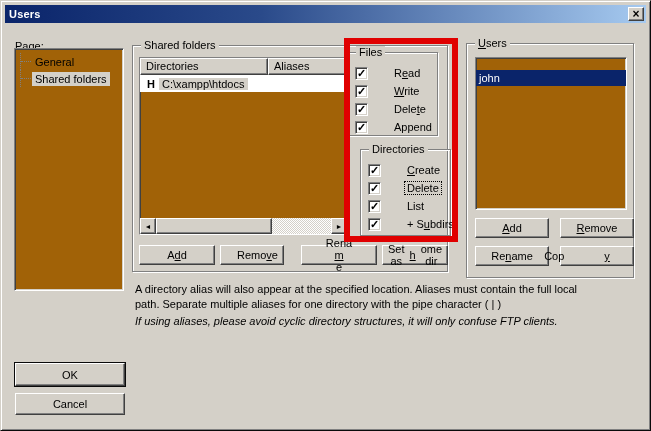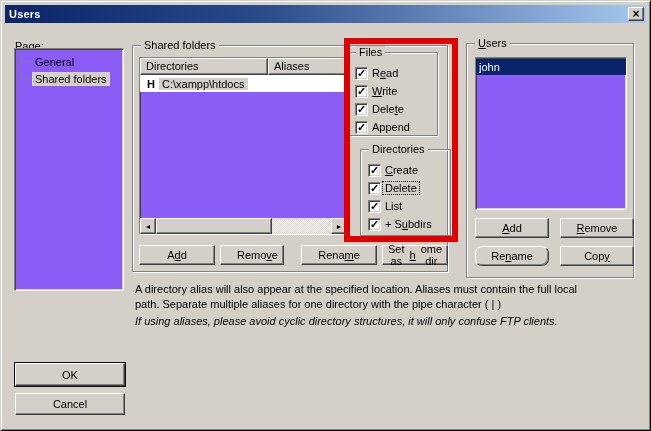--- a/index.html
+++ b/index.html
@@ -12,21 +12,21 @@
   .titlebar { position:absolute; left:4px; top:4px; right:4px; height:18px;
               background:linear-gradient(90deg,#0a246a 0%,#2a4a8a 40%,#a6caf0 100%);
               display:flex; align-items:center; }
   .title { color:#fff; font-weight:bold; padding-left:4px; letter-spacing:0.2px; }
   .close-btn { position:absolute; right:2px; top:2px; width:16px; height:14px;
                background:#d4d0c8; border:1px solid; border-color:#fff #404040 #404040 #fff;
                box-shadow: inset -1px -1px 0 #808080;
                display:flex; align-items:center; justify-content:center;
                font-size:12px; font-weight:bold; line-height:10px; cursor:default; }
 
-  .sunken { background:#8b5cf6; border:1px solid; border-color:#808080 #fff #fff #808080;
+  .sunken { background:#a16207; border:1px solid; border-color:#808080 #fff #fff #808080;
             box-shadow: inset 1px 1px 0 #404040, inset -1px -1px 0 #d4d0c8; }
 
   .btn { position:absolute; background:#d4d0c8; border:1px solid; border-color:#fff #404040 #404040 #fff;
          box-shadow: inset -1px -1px 0 #808080; font-family:"Liberation Sans",sans-serif; font-size:11px;
          display:flex; align-items:center; justify-content:center; cursor:default; }
   .btn.default { box-shadow: inset -1px -1px 0 #808080, 0 0 0 1px #0a0a0a; }
   .acc { text-decoration:underline; }
 
   .group { position:absolute; border:1px solid #808080;
            box-shadow: inset 1px 1px 0 #fff, 1px 1px 0 #fff; }
@@ -62,25 +62,25 @@
             display:flex; align-items:center; justify-content:center; font-size:7px; }
   .sb-thumb { position:absolute; top:0; height:16px; background:#d4d0c8;
               border:1px solid; border-color:#fff #404040 #404040 #fff; box-shadow: inset -1px -1px 0 #808080; }
 
   
   .cb-row { position:absolute; display:flex; align-items:center; height:16px; left:7px; }
   .checkbox { width:13px; height:13px; background:#fff; border:1px solid; border-color:#808080 #fff #fff #808080;
               box-shadow: inset 1px 1px 0 #404040, inset -1px -1px 0 #d4d0c8;
               display:flex; align-items:center; justify-content:center; flex:none; }
   .check { font-size:11px; font-weight:bold; line-height:10px; margin-top:-1px; }
-  .cb-label { margin-left:2px; padding:0 2px; white-space:nowrap; }
+  .cb-label { margin-left:24px; padding:0 2px; white-space:nowrap; }
   .cb-label.focus-ring { outline:1px dotted #000; }
 
   
-  .userlist { position:absolute; padding-top:1px; }
+  .userlist { position:absolute; padding-top:12px; }
   .user-row { height:16px; line-height:16px; padding-left:3px; }
   .user-row.sel { background:#0a246a; color:#fff; }
 
   .red-annotation { position:absolute; left:343px; top:37px; width:114px; height:204px;
                     border:6px solid #e00000; z-index:10; pointer-events:none; }
 
   .helpline { position:absolute; left:134px; white-space:nowrap; }
 </style>
 </head>
 <body>
@@ -132,21 +132,21 @@
     <button class="btn" style="left:6px; top:199px; width:76px; height:20px;">
       <span>A</span>
         <span class="acc">d</span>
         <span>d</span>
     </button>
     <button class="btn" style="left:87px; top:199px; width:64px; height:20px;padding-left:11px;">
       <span>Remo</span>
         <span class="acc">v</span>
         <span>e</span>
     </button>
-    <button class="btn" style="left:168px; top:199px; width:76px; height:20px;">
+    <button class="btn" style="left:168px; top:199px; width:76px; height:20px;flex-direction:column;">
       <span>Rena</span>
         <span class="acc">m</span>
         <span>e</span>
     </button>
     <button class="btn" style="left:249px; top:199px; width:66px; height:20px;">
       <span>Set as </span>
         <span class="acc">h</span>
         <span>ome dir</span>
     </button>
   </div>
@@ -217,26 +217,26 @@
     <button class="btn" style="left:8px; top:174px; width:74px; height:20px;">
       <span></span>
         <span class="acc">A</span>
         <span>dd</span>
     </button>
     <button class="btn" style="left:93px; top:174px; width:74px; height:20px;">
       <span></span>
         <span class="acc">R</span>
         <span>emove</span>
     </button>
-    <button class="btn" style="left:8px; top:202px; width:74px; height:20px;border-radius:7px;">
+    <button class="btn" style="left:8px; top:202px; width:74px; height:20px;">
       <span>Re</span>
         <span class="acc">n</span>
         <span>ame</span>
     </button>
-    <button class="btn" style="left:93px; top:202px; width:74px; height:20px;">
+    <button class="btn" style="left:93px; top:202px; width:74px; height:20px;gap:40px;">
       <span>Cop</span>
         <span class="acc">y</span>
         <span></span>
     </button>
   </div>
 
   <div class="helpline" style="top:282px;">A directory alias will also appear at the specified location. Aliases must contain the full local</div>
   <div class="helpline" style="top:297px;">path. Separate multiple aliases for one directory with the pipe character ( | )</div>
   <div class="helpline" style="top:314px;font-style:italic;">If using aliases, please avoid cyclic directory structures, it will only confuse FTP clients.</div>
 

